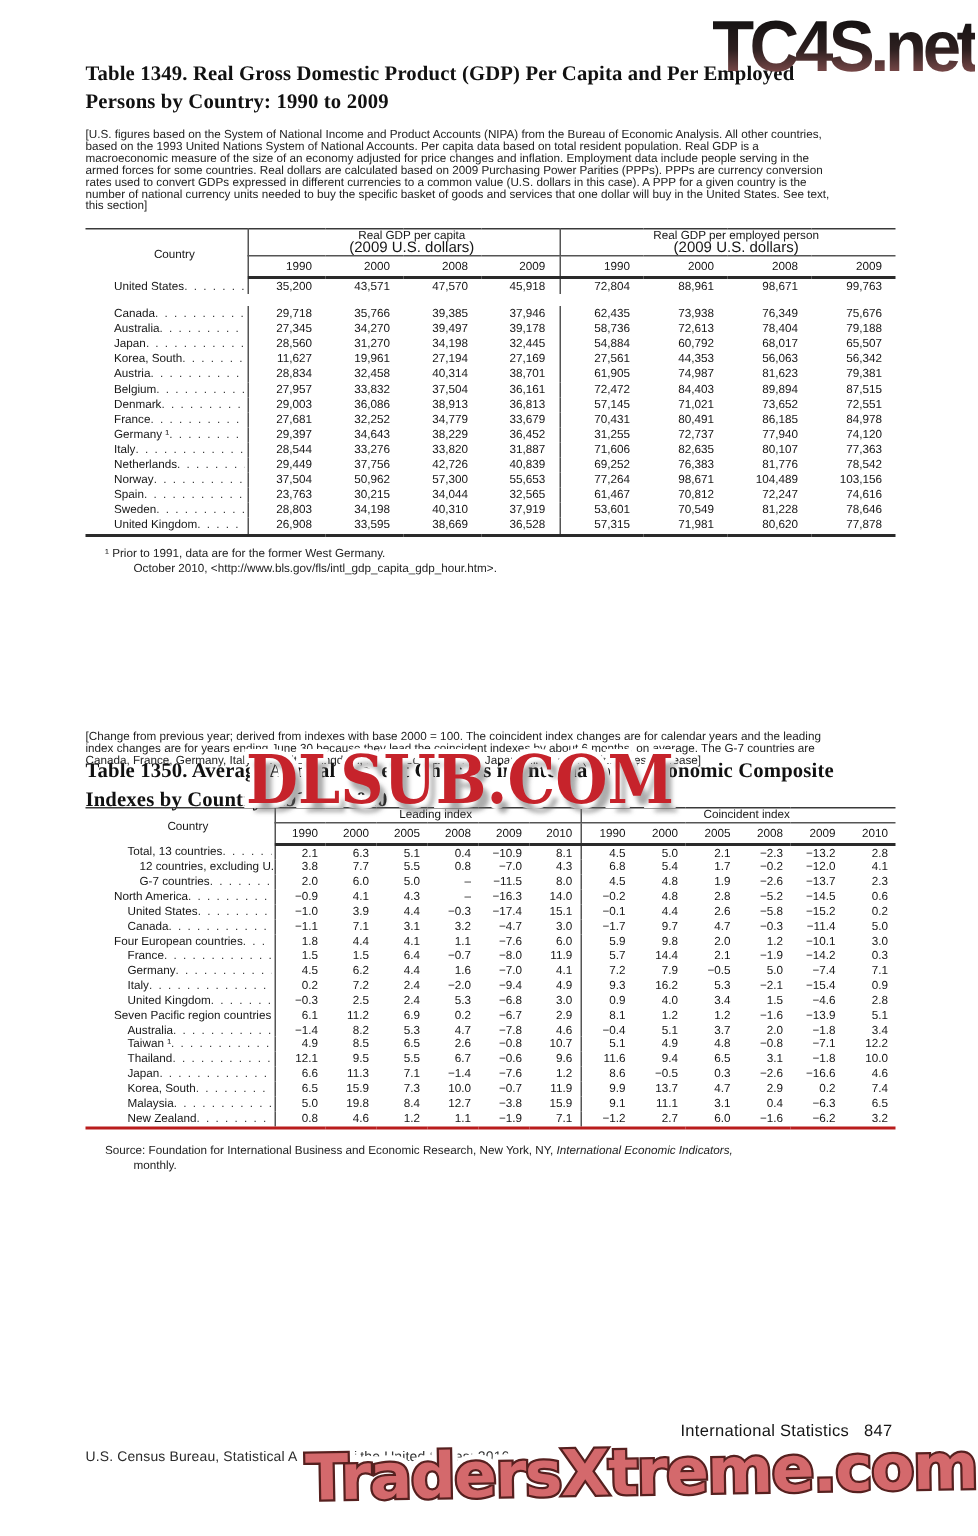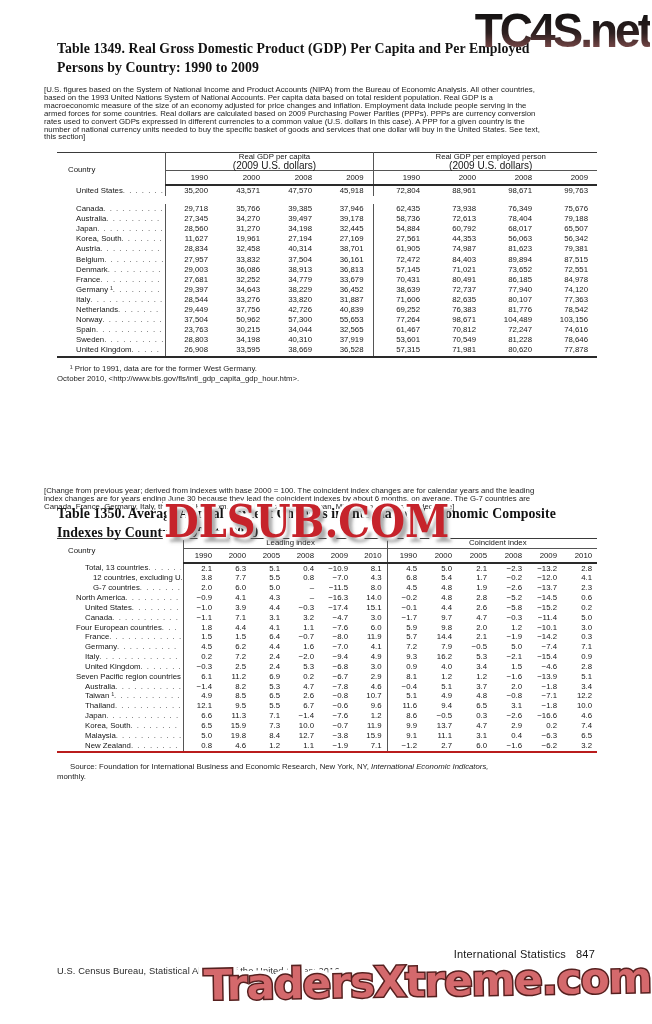--- a/index.html
+++ b/index.html
@@ -2,31 +2,31 @@
 <html><head>
 <meta charset="utf-8">
 <style>
   html,body{margin:0;padding:0;}
   body{width:652px;height:1024px;background:#ffffff;font-family:"Liberation Sans",sans-serif;color:#1a1a1a;}
   #page{position:relative;width:652px;height:1024px;overflow:hidden;background:#fff;}
 
   
   .tbl-title{position:absolute;left:57px;width:505px;font-family:"Liberation Serif",serif;
     font-weight:700;font-size:13.8px;line-height:18.5px;letter-spacing:.1px;color:#111;}
-  .tbl-note{position:absolute;left:44px;width:499px;font-size:7.8px;line-height:7.9px;color:#222;}
+  .tbl-note{position:absolute;left:57px;width:499px;font-size:7.8px;line-height:7.9px;color:#222;}
 
   
   table.stat{position:absolute;left:57px;border-collapse:collapse;table-layout:fixed;
     font-size:7.8px;color:#161616;}
   table.stat th,table.stat td{margin:0;padding:0;font-weight:400;}
   table.stat thead th{border-top:1px solid #3a3a3a;vertical-align:middle;padding-left:11px;}
   .grp-line1{font-size:7.8px;line-height:8.5px;text-align:center;}
   .grp-line2{font-size:10px;line-height:8.5px;text-align:center;}
   th.grp{border-bottom:1px solid #555;padding:2px 0 2px 0;}
-  th.stubhead{text-align:left;font-size:7.8px;}
+  th.stubhead{text-align:center;font-size:7.8px;}
   tr.yrs th{font-size:7.8px;text-align:right;line-height:13px;border-bottom:2px solid #2a2a2a;}
   table.stat td.num{text-align:right;white-space:nowrap;line-height:10.1px;}
   table.stat td.stub{white-space:nowrap;overflow:hidden;line-height:10.1px;}
   td.stub .cellflex{display:flex;align-items:baseline;}
   td.stub .lbl{white-space:nowrap;margin-left:19px;}
   td.stub .dots{flex:1;overflow:hidden;white-space:nowrap;color:#333;}
   td.stub .dots::after{content:" . . . . . . . . . . . . . . . . . . . . . . . . . . . . . . . . .";letter-spacing:1px;}
   tr.bold{font-weight:700;}
   tr.spacer td{height:8px;}
 
@@ -46,21 +46,21 @@
   #t1350 td.stub{line-height:9.85px;padding-right:2px;}
   #t1350 tr.yrs th{padding-right:5px;}
   #t1350 tbody tr:last-child td{border-bottom:2px solid #b91c1c;}
   .ind0 .cellflex{padding-left:0;}
   .ind1 .cellflex{padding-left:9px;}
   .ind2 .cellflex{padding-left:17px;}
 
   
   .fnblock{position:absolute;left:57px;width:505px;font-size:7.8px;line-height:9.6px;color:#222;}
   .fnblock p{margin:0;text-indent:13px;}
-  .fnblock p.cont{text-indent:0;}
+  .fnblock p.cont{text-indent:0;margin-left:32px;}
   .ital{font-style:italic;text-align:center;}
 
   
   #pageref{position:absolute;top:948px;left:57px;width:538px;text-align:right;
     font-size:11px;color:#151515;letter-spacing:.2px;}
   #pageref .pgnum{padding-left:10px;}
   #censusline{position:absolute;top:966px;left:57px;font-size:9.3px;color:#2a2a2a;letter-spacing:.1px;}
 
   
   .wm{position:absolute;pointer-events:none;white-space:nowrap;}
@@ -274,21 +274,21 @@
           <td class="stub v1 ind0">
             <span class="cellflex">
               <span class="lbl">Germany ¹</span>
               <span class="dots"></span>
             </span>
           </td>
           <td class="num">29,397</td>
           <td class="num">34,643</td>
           <td class="num">38,229</td>
           <td class="num v1">36,452</td>
-          <td class="num">38,639</td>
+          <td class="num">31,255</td>
           <td class="num">72,737</td>
           <td class="num">77,940</td>
           <td class="num">74,120</td>
         </tr>
         <tr>
           <td class="stub v1 ind0">
             <span class="cellflex">
               <span class="lbl">Italy</span>
               <span class="dots"></span>
             </span>

